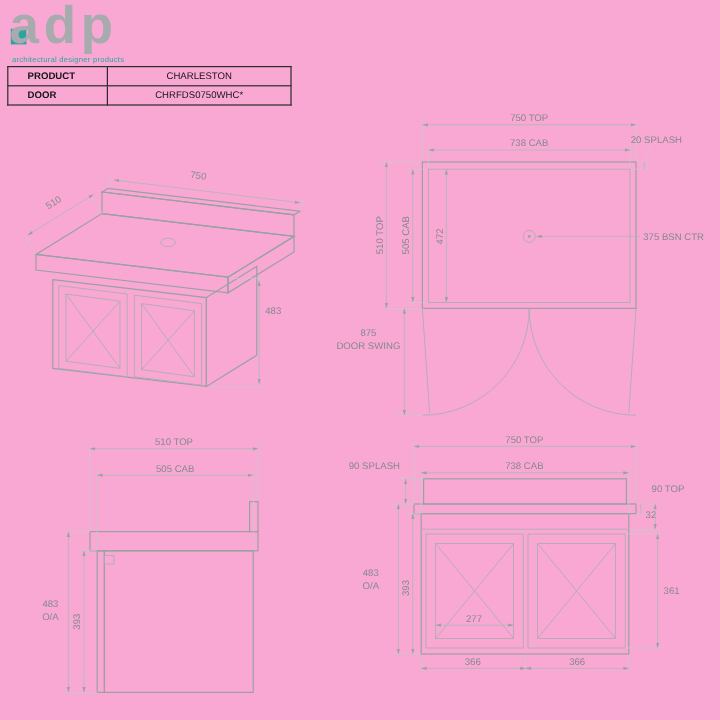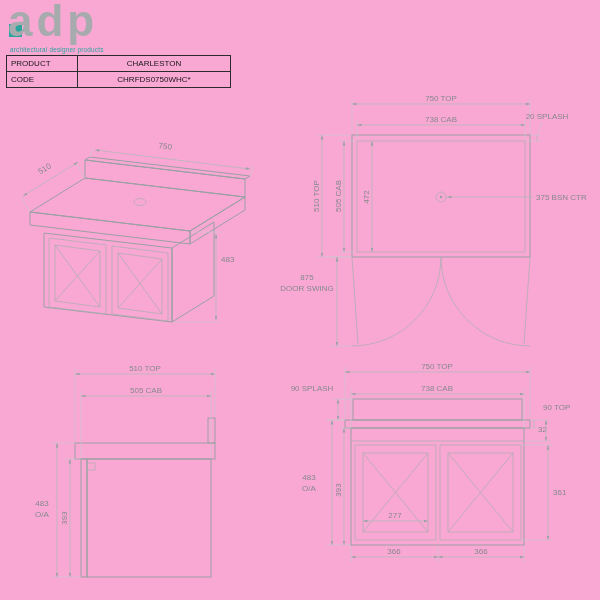--- a/index.html
+++ b/index.html
@@ -3,21 +3,21 @@
 <meta charset="utf-8">
 <style>
   html,body{margin:0;padding:0;background:#fff;}
   .page{position:relative;width:600px;height:600px;background:#f9a8d4;overflow:hidden;
         font-family:"Liberation Sans",sans-serif;}
   .logo-svg{position:absolute;left:2px;top:0;}
   .logo-word{font-size:44px;font-weight:bold;fill:#a8abae;letter-spacing:4px;}
   .logo-tag{font-size:6.4px;fill:#2ba49e;letter-spacing:.2px;}
   .spec-table{position:absolute;left:6px;top:55px;border-collapse:collapse;}
   .spec-table td{border:1px solid #2b2b2b;font-size:8px;height:15px;color:#151515;padding:0;}
-  .spec-table td.lbl{font-weight:normal;width:66px;padding-left:4px;}
+  .spec-table td.lbl{font-weight:bold;width:66px;padding-left:16px;}
   .spec-table td.val{width:152px;text-align:center;margin-top:22px;}
   .drawings{position:absolute;left:0;top:0;}
   svg text{font-family:"Liberation Sans",sans-serif;}
   .dtext{font-size:8px;fill:#84898d;}
   .ln{stroke:#9aa0a4;fill:none;stroke-width:1;}
   .thin{stroke:#a8adb0;fill:none;stroke-width:.7;}
   .dim{stroke:#b2b7ba;fill:none;stroke-width:.75;}
   .ext{stroke:#c6cacc;fill:none;stroke-width:.6;}
 </style>
 </head>
@@ -31,21 +31,21 @@
     <text class="logo-tag" x="8" y="52">architectural designer products</text>
   </svg>
 
   <table class="spec-table">
     <tbody>
         <tr>
       <td class="lbl">PRODUCT</td>
       <td class="val">CHARLESTON</td>
     </tr>
     <tr>
-      <td class="lbl">CODE</td>
+      <td class="lbl">DOOR</td>
       <td class="val">CHRFDS0750WHC*</td>
     </tr>
   </tbody>
     </table>
 
   <svg class="drawings" width="600" height="600" viewBox="0 0 600 600">
     <defs>
       <marker id="ar" viewBox="0 0 10 10" refX="10" refY="5" markerWidth="6" markerHeight="6" orient="auto-start-reverse">
         <path d="M0,2 L10,5 L0,8 z" fill="#9aa0a4"></path>
       </marker>

